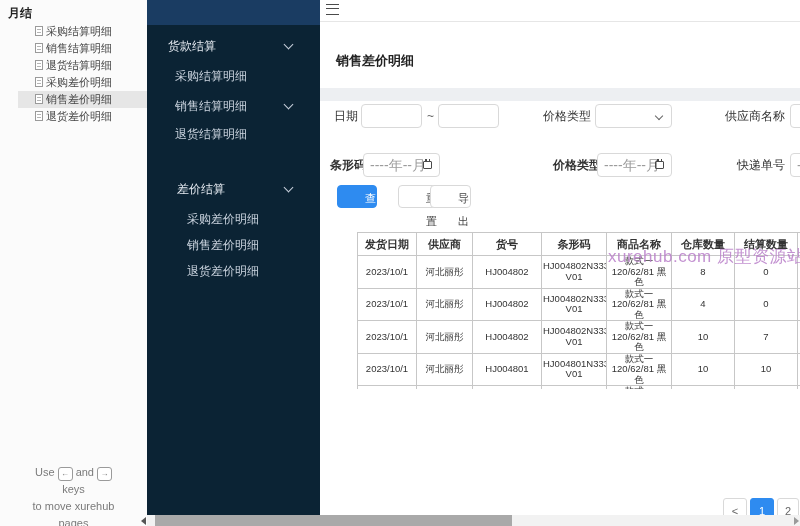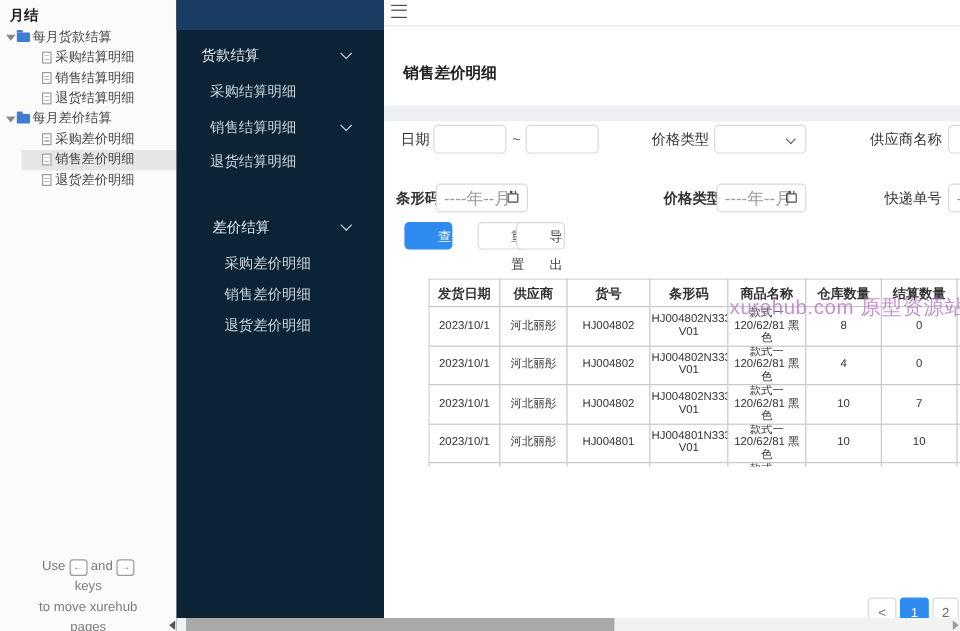--- a/index.html
+++ b/index.html
@@ -70,41 +70,31 @@
   .hthumb{position:absolute;left:8px;top:0;width:357px;height:11px;background:#a9a9a9;cursor:pointer;}
   .harrow-l{position:absolute;left:141px;top:517px;width:0;height:0;border-top:4px solid transparent;border-bottom:4px solid transparent;border-right:5px solid #555;z-index:11;cursor:pointer;}
   .harrow-r{position:absolute;right:1px;top:2px;width:0;height:0;border-top:4px solid transparent;border-bottom:4px solid transparent;border-left:5px solid #9a9a9a;cursor:pointer;}
 </style>
 </head>
 <body>
 
 <aside class="tree-pane">
   <div class="tree-title">月结</div>
   <div class="tree">
-    <div class="tree-row">
-      <span class="tw"></span>
-      <span class="folder-ic"></span>
-      <span class="lbl">每月货款结算</span>
-    </div>
     <div class="tree-row child">
       <span class="doc-ic"></span>
       <span class="lbl">采购结算明细</span>
     </div>
     <div class="tree-row child">
       <span class="doc-ic"></span>
       <span class="lbl">销售结算明细</span>
     </div>
     <div class="tree-row child">
       <span class="doc-ic"></span>
       <span class="lbl">退货结算明细</span>
-    </div>
-    <div class="tree-row">
-      <span class="tw"></span>
-      <span class="folder-ic"></span>
-      <span class="lbl">每月差价结算</span>
     </div>
     <div class="tree-row child">
       <span class="doc-ic"></span>
       <span class="lbl">采购差价明细</span>
     </div>
     <div class="tree-row sel">
       <span class="doc-ic"></span>
       <span class="lbl">销售差价明细</span>
     </div>
     <div class="tree-row child">

